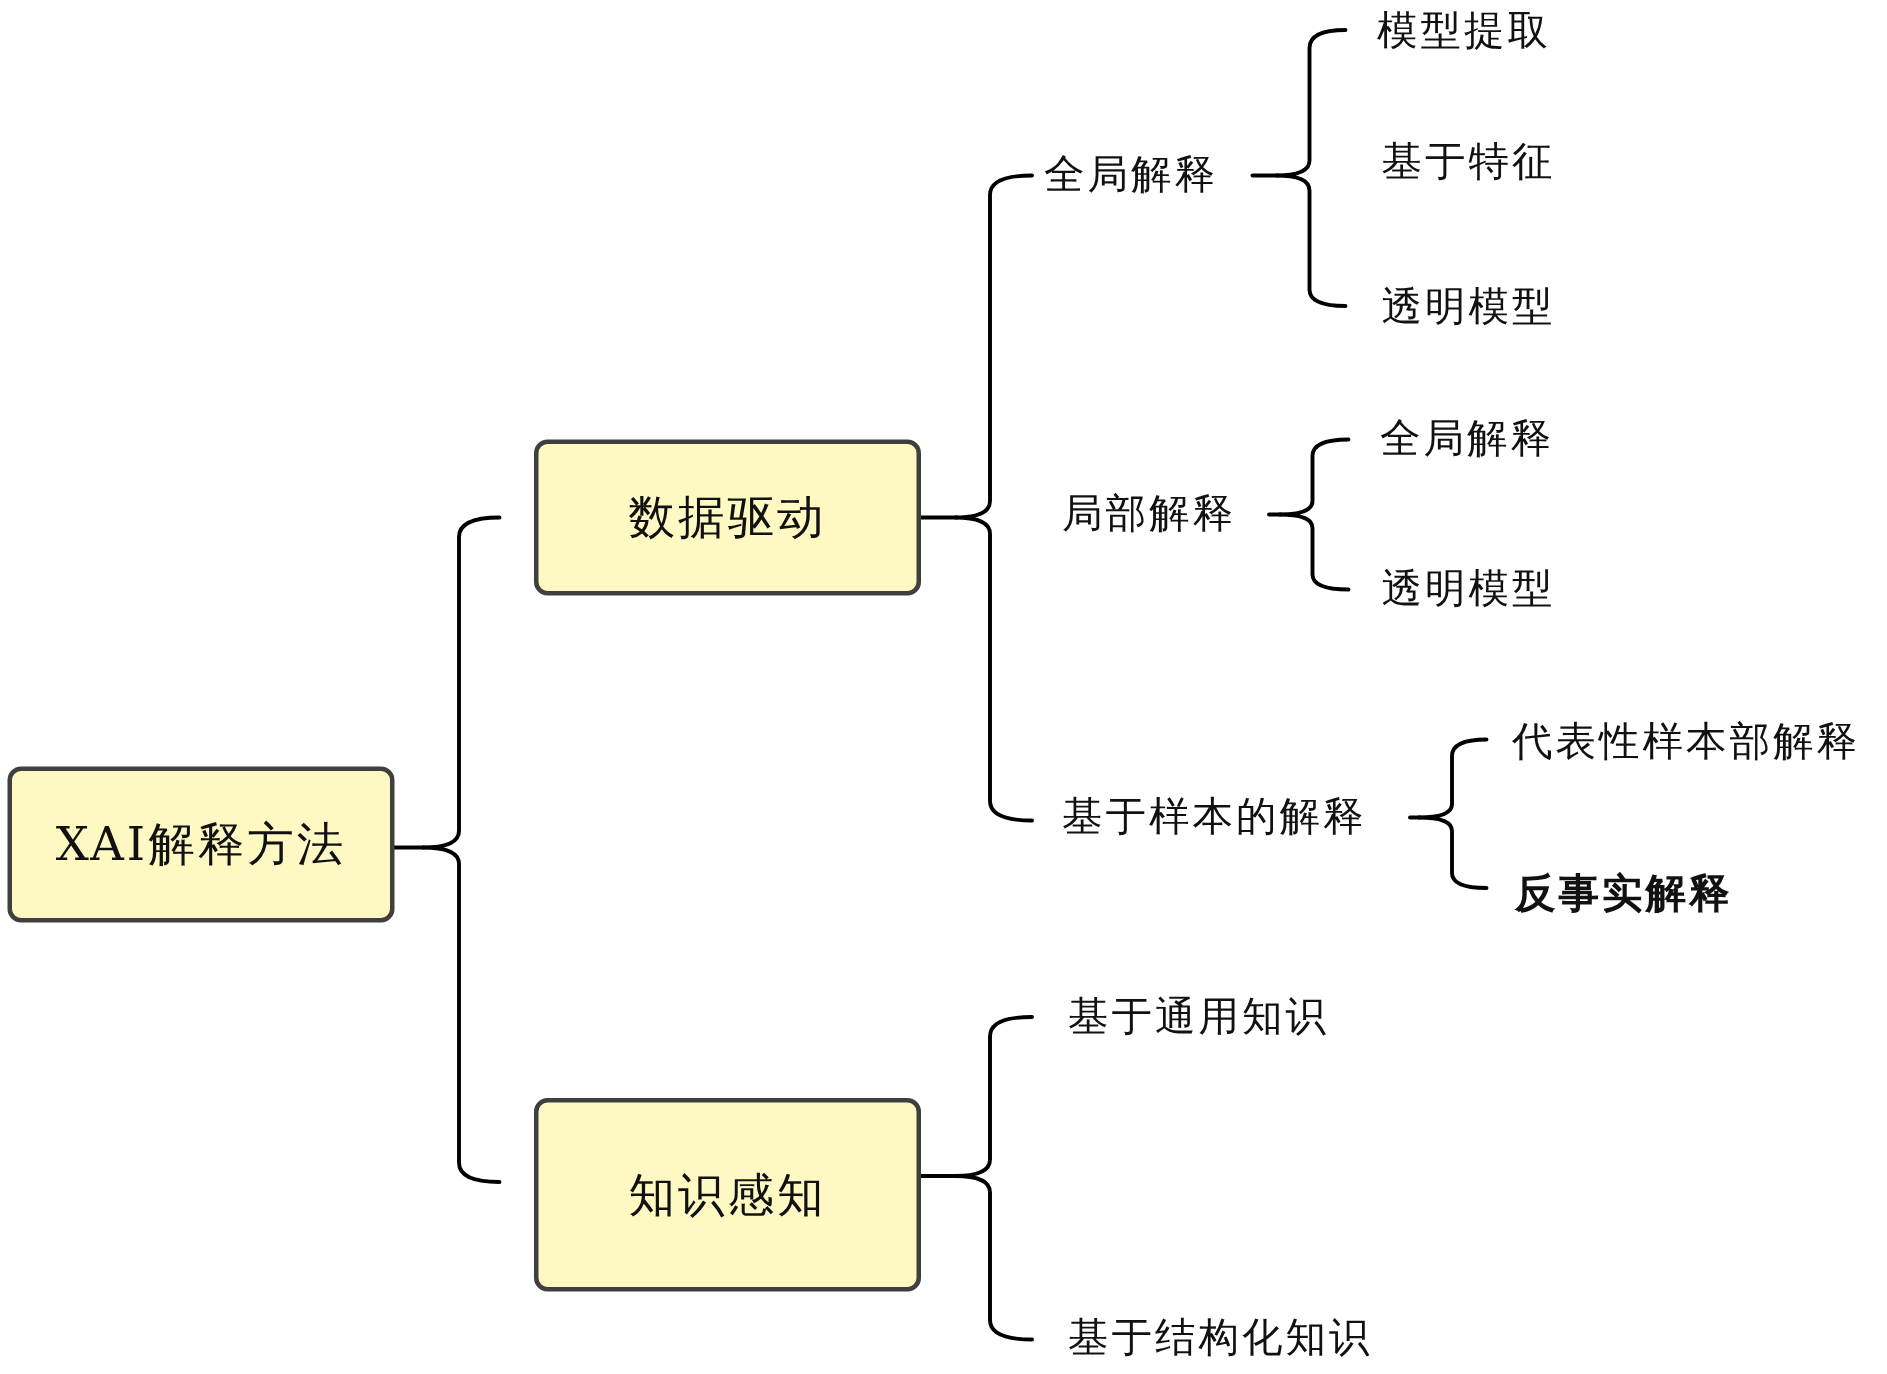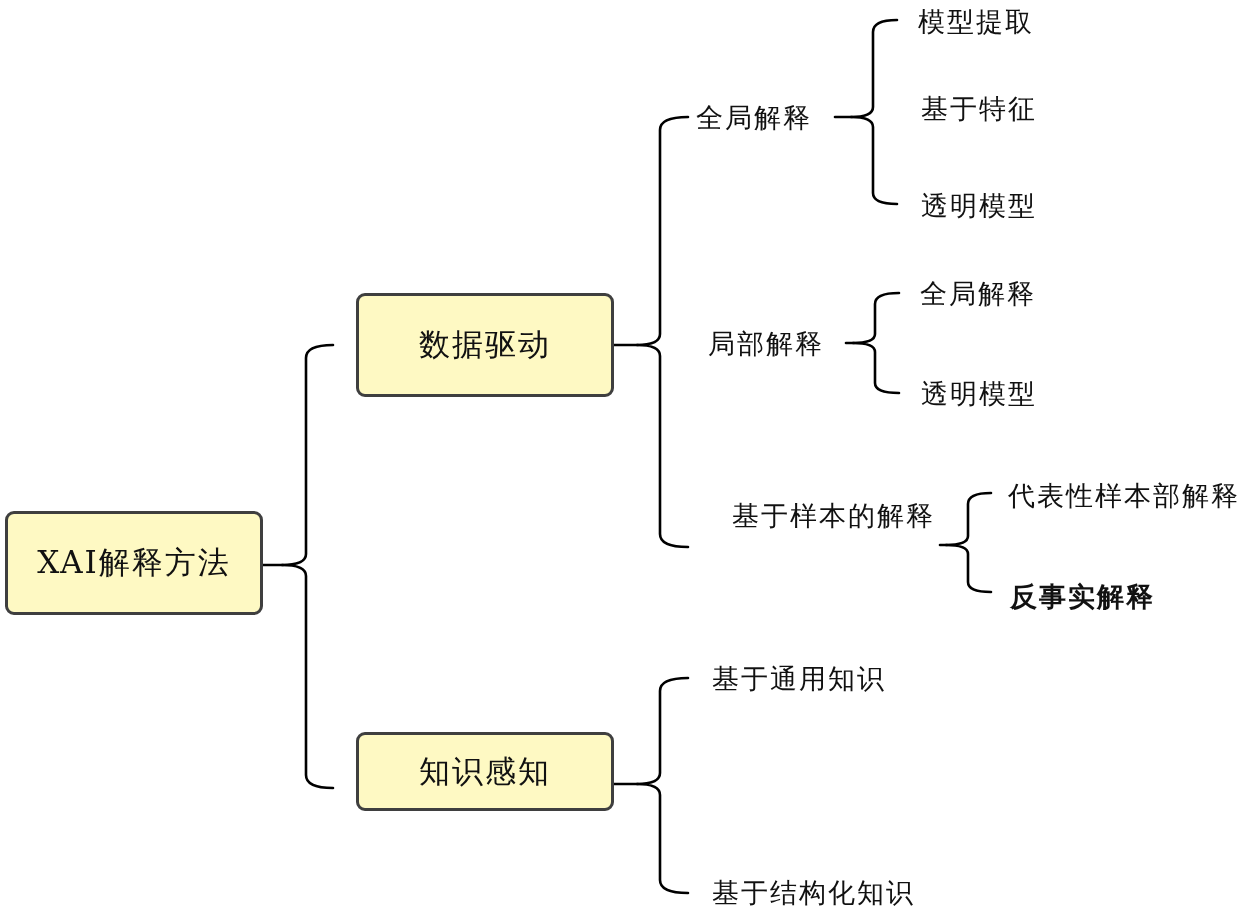--- a/index.html
+++ b/index.html
@@ -79,27 +79,27 @@
   </svg>
 
   <div class="node-box" style="left:5px; top:511px; width:258px; height:104px;">
     <span>XAI解释方法</span>
   </div>
 
   <div class="node-box" style="left:356px; top:293px; width:258px; height:104px;">
     <span>数据驱动</span>
   </div>
 
-  <div class="node-box" style="left:356px; top:732px; width:258px; height:79px;">
+  <div class="node-box" style="left:356px; top:732px; width:258px; height:129px;">
     <span>知识感知</span>
   </div>
 
   <div class="leaf-label" style="left:696px; top:117px;">全局解释</div>
   <div class="leaf-label" style="left:708px; top:343px;">局部解释</div>
-  <div class="leaf-label" style="left:708px; top:515px;margin-left:24px;">基于样本的解释</div>
+  <div class="leaf-label" style="left:708px; top:545px;">基于样本的解释</div>
   <div class="leaf-label" style="left:712px; top:678px;">基于通用知识</div>
   <div class="leaf-label" style="left:712px; top:892px;">基于结构化知识</div>
 
   <div class="leaf-label" style="left:918px; top:21px;">模型提取</div>
   <div class="leaf-label" style="left:921px; top:108px;">基于特征</div>
   <div class="leaf-label" style="left:921px; top:205px;">透明模型</div>
   <div class="leaf-label" style="left:920px; top:293px;">全局解释</div>
   <div class="leaf-label" style="left:921px; top:393px;">透明模型</div>
   <div class="leaf-label" style="left:1008px; top:495px;">代表性样本部解释</div>
   <div class="leaf-label" style="left:1010px; top:596px;font-weight:bold;">反事实解释</div>

